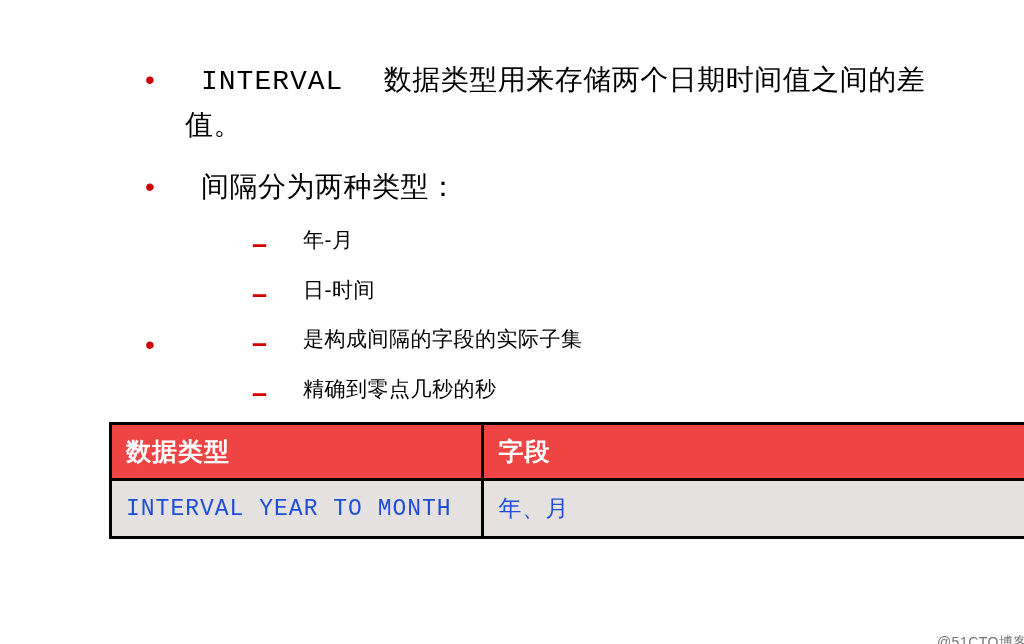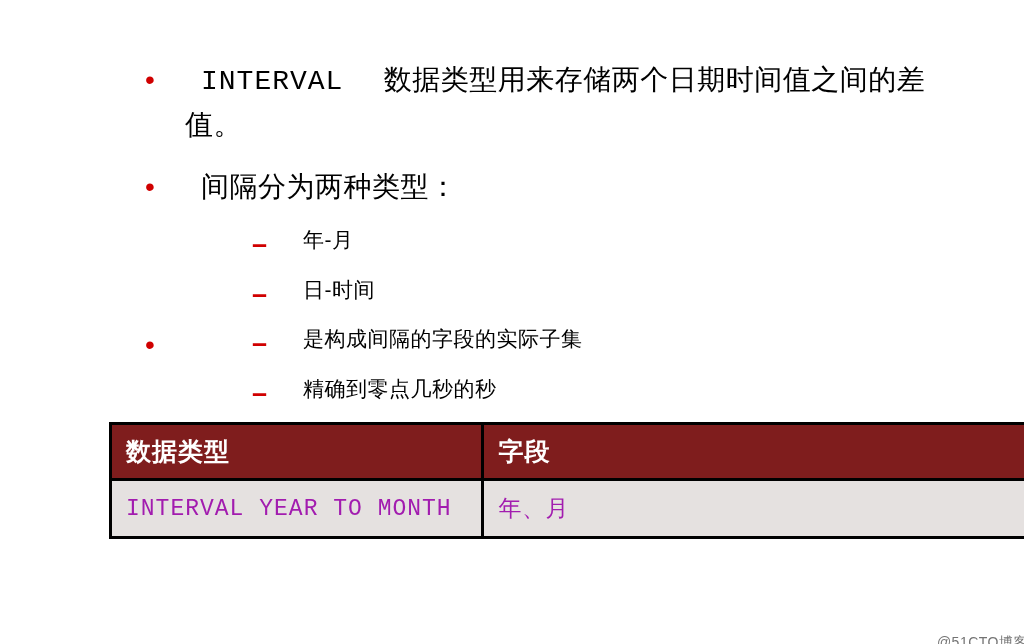--- a/index.html
+++ b/index.html
@@ -63,32 +63,32 @@
       font-family: "Courier New", Courier, monospace;
       letter-spacing: 1px;
     }
     table.data-table {
       width: 100%;
       border-collapse: collapse;
       margin-top: 8px;
       border: 3px solid #000;
     }
     table.data-table th {
-      background: #7f1d1d;
+      background: #ef4444;
       color: #fff;
       text-align: left;
       padding: 10px 14px;
       font-size: 25px;
       font-weight: bold;
       border: 3px solid #000;
       letter-spacing: 1px;
     }
     table.data-table td {
       background: #e5e1e0;
-      color: #a21caf;
+      color: #1d4ed8;
       text-align: left;
       padding: 12px 14px;
       font-size: 23px;
       border: 3px solid #000;
       letter-spacing: 0.5px;
     }
     table.data-table td.code-cell {
       font-family: "Courier New", Courier, monospace;
       letter-spacing: 1px;
     }

